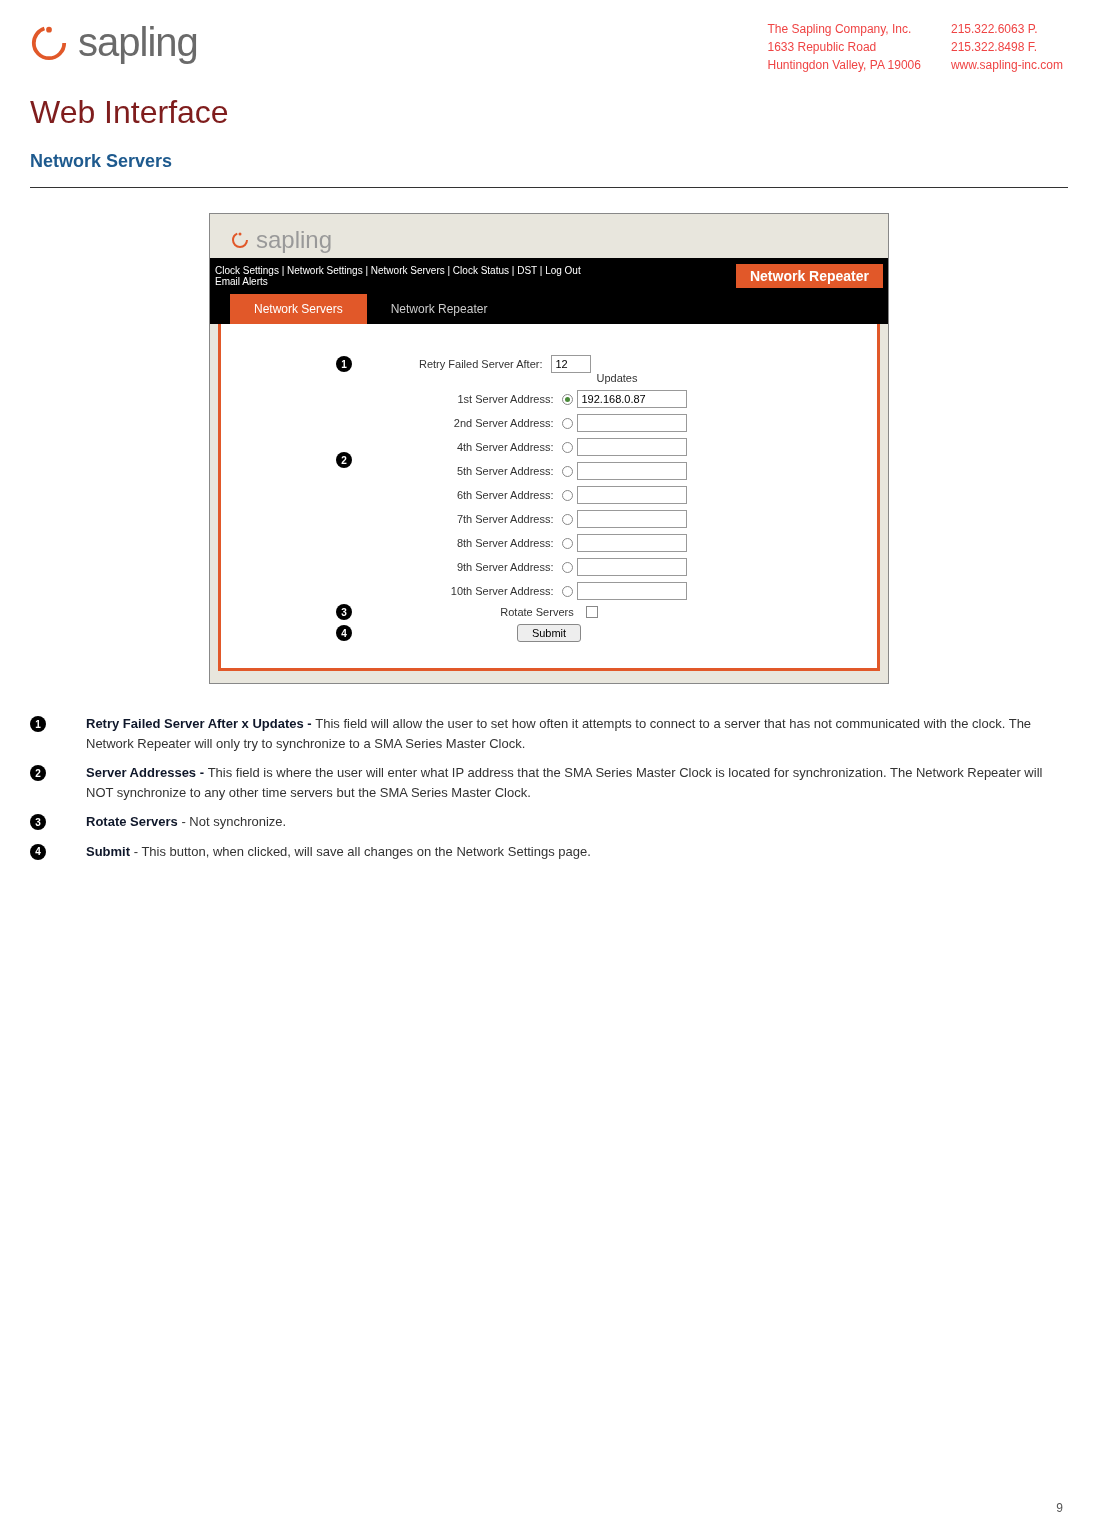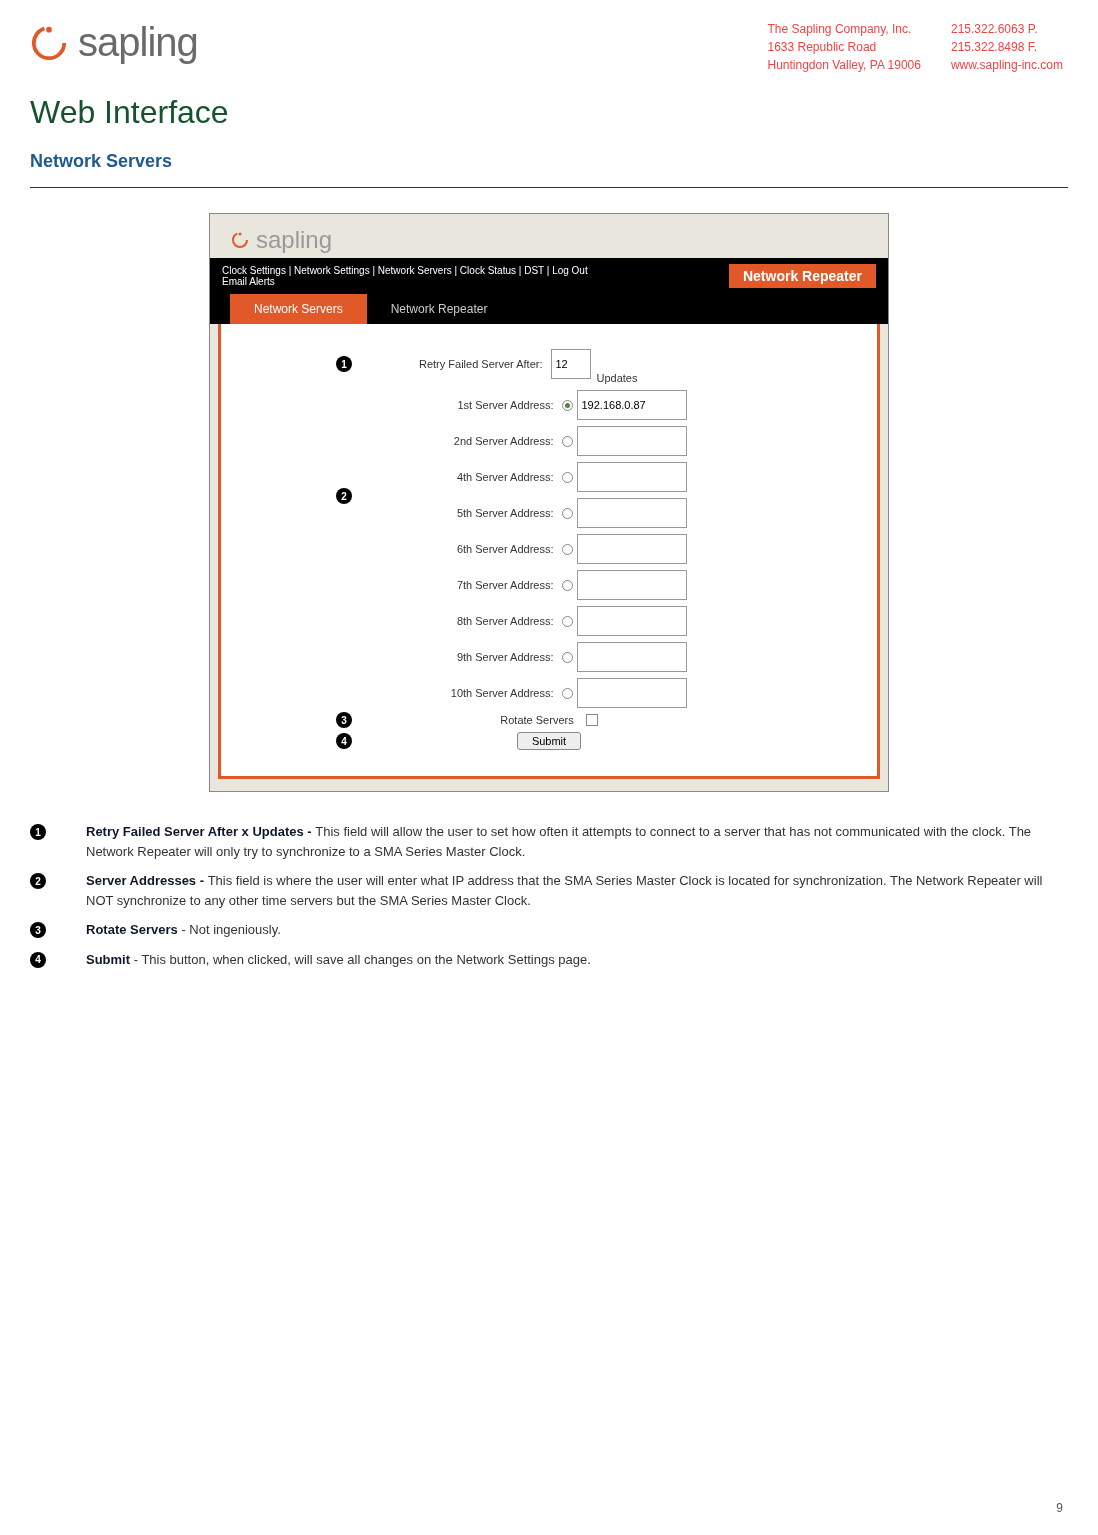--- a/index.html
+++ b/index.html
@@ -42,21 +42,21 @@
     }
     .company-col div { white-space: nowrap; }
     
     
     .main-title {
       padding: 10px 30px 5px;
     }
     .main-title h1 {
       font-size: 32px;
       font-weight: 300;
-      color: #14532d;
+      color: #7f1d1d;
     }
     .section-title {
       padding: 15px 30px 10px;
     }
     .section-title h2 {
       font-size: 18px;
       font-weight: bold;
       color: #1e5a8e;
     }
     .hr-line {
@@ -89,21 +89,21 @@
       padding: 0 20px 6px 48px;
       font-size: 10px;
       font-style: italic;
       color: #e15829;
       letter-spacing: 2px;
     }
     .nav-bar {
       background: #000;
       color: #fff;
       font-size: 10px;
-      padding: 6px 12px;
+      padding: 6px 5px;
       display: flex;
       justify-content: space-between;
       align-items: center;
     }
     .nav-links span { color: #fff; }
     .nav-repeater-title {
       color: #fff;
       background: #e15829;
       padding: 4px 14px;
       font-size: 14px;
@@ -158,21 +158,21 @@
     .radio.selected::after {
       content: '';
       position: absolute;
       width: 5px; height: 5px;
       background: #4a8a3a;
       border-radius: 50%;
       top: 2px; left: 2px;
     }
     .text-input {
       width: 110px;
-      height: 30px;
+      height: 18px;
       border: 1px solid #999;
       font-size: 11px;
       padding: 0 4px;
       background: #fff;
     }
     .text-input.small { width: 40px; }
     .after-text { margin-left: 6px; margin-top: 28px; }
     .checkbox {
       width: 12px; height: 12px;
       border: 1px solid #888;
@@ -363,21 +363,21 @@
   <div class="desc-row">
     <span class="desc-num">1</span>
     <div class="desc-text"><strong>Retry Failed Server After x Updates - </strong><span>This field will allow the user to set how often it attempts to connect to a server that has not communicated with the clock.  The Network Repeater will only try to synchronize to a SMA Series Master Clock.</span></div>
   </div>
   <div class="desc-row">
     <span class="desc-num">2</span>
     <div class="desc-text"><strong>Server Addresses - </strong><span>This field is where the user will enter what IP address that the SMA Series Master Clock is located for synchronization.  The Network Repeater will NOT synchronize to any other time servers but the SMA Series Master Clock.</span></div>
   </div>
   <div class="desc-row">
     <span class="desc-num">3</span>
-    <div class="desc-text"><strong>Rotate Servers</strong><span> - Not ingeniously.</span></div>
+    <div class="desc-text"><strong>Rotate Servers</strong><span> - Not synchronize.</span></div>
   </div>
   <div class="desc-row">
     <span class="desc-num">4</span>
     <div class="desc-text"><strong>Submit</strong><span> - This button, when clicked, will save all changes on the Network Settings page.</span></div>
   </div>
 </div>
 
 <div class="page-number">9</div>
 
 </body></html>

